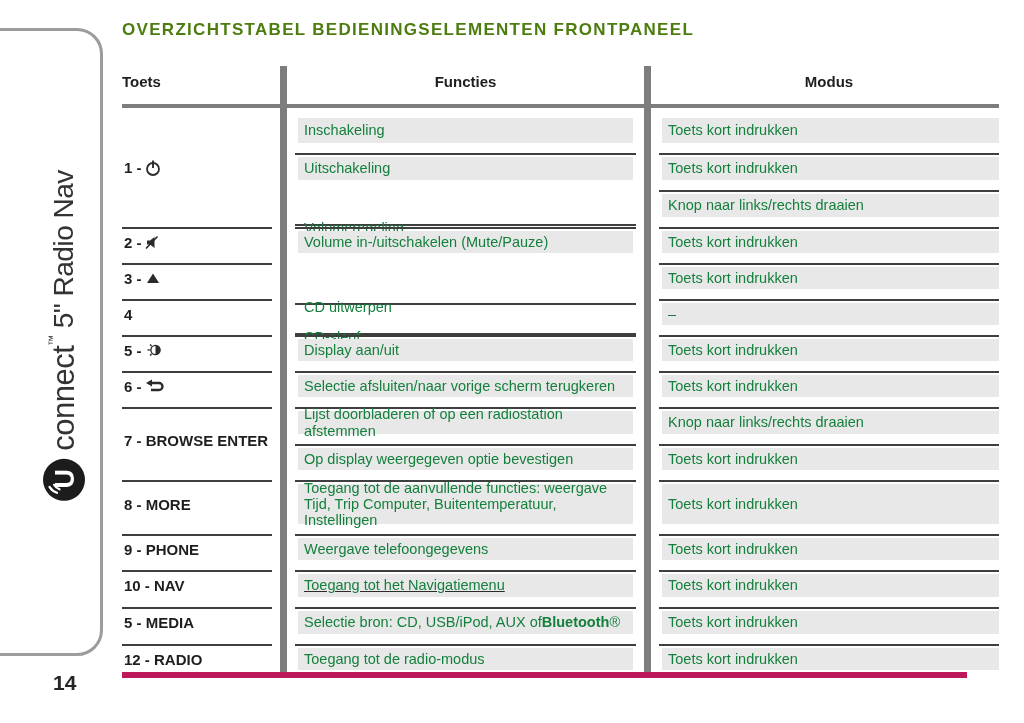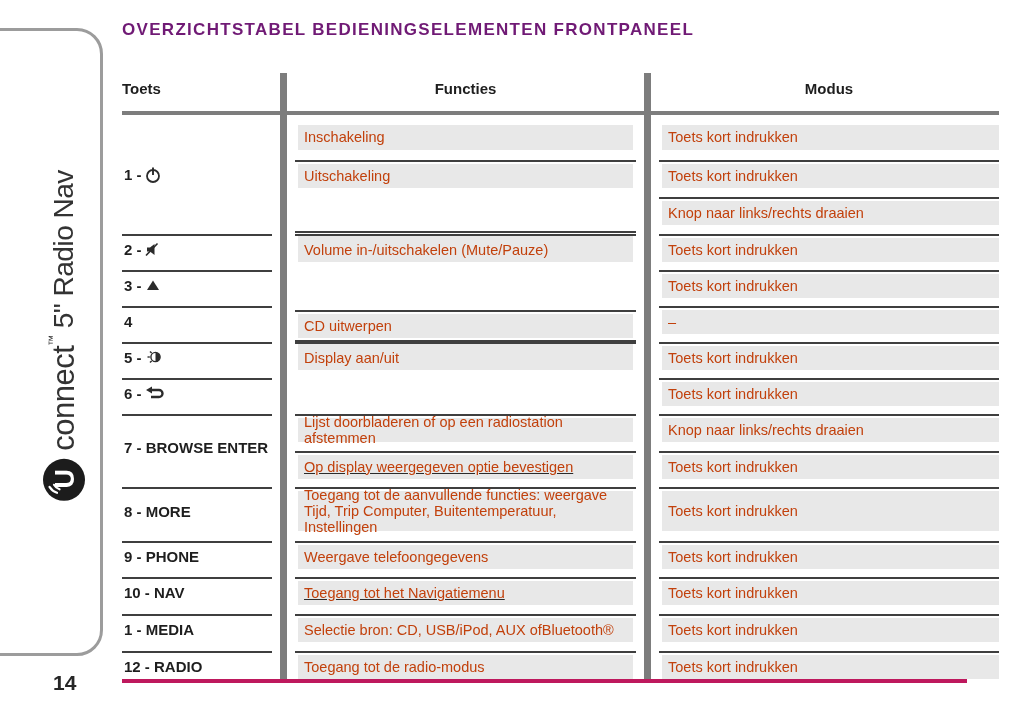--- a/index.html
+++ b/index.html
@@ -17,51 +17,51 @@
     transform:translate(-50%,-50%) rotate(-90deg);
     display:flex;align-items:center;gap:7px;white-space:nowrap;
   }
   .brand-name{font-size:31px;color:#333;letter-spacing:-0.5px;}
   .brand-name sup{font-size:11px;vertical-align:18px;}
   .brand-model{font-size:28px;color:#333;letter-spacing:-0.5px;}
   .page-num{position:absolute;left:53px;top:671px;font-size:21px;font-weight:bold;color:#262626;}
   
   .title{
     position:absolute;left:122px;top:20px;font-size:17px;font-weight:bold;
-    letter-spacing:1.3px;color:#701a75;
+    letter-spacing:1.3px;color:#4d7c0f;
   }
   
   .tbl{
-    position:absolute;left:122px;top:73px;width:845px;
+    position:absolute;left:122px;top:66px;width:845px;
     display:grid;
     grid-template-columns:150px 7px 341px 7px 340px;
     grid-template-rows:30px 4px 29px 29px 29px 28px 28px 28px 28px 28px 29px 28px 46px 28px 29px 29px 28px;
-    border-bottom:4px solid #be185d;
+    border-bottom:6px solid #be185d;
     gap:8px;
   }
   .hcell{display:flex;align-items:center;font-weight:bold;font-size:15px;color:#1e1e1e;}
   .hcell.center{justify-content:center;}
   .vbar{background:#7d7d7d;grid-row:1/18;}
   .thickline{grid-column:1/6;grid-row:2;background:#7d7d7d;}
   .kcell{
     grid-column:1;display:flex;align-items:center;gap:3px;background:#fff;
     border-top:2px solid #3f3f3f;font-weight:bold;font-size:15px;color:#1e1e1e;
     padding-left:2px;box-sizing:border-box;white-space:nowrap;
   }
   .fcell{display:flex;border-top:2px solid #3f3f3f;box-sizing:border-box;}
   .fcell.fun{grid-column:3;}
   .fcell.mod{grid-column:5;}
   .nb{border-top:none;}
   .inner{
     flex:1;background:#e8e8e8;margin:2px 3px;display:flex;align-items:center;
-    padding:12px 6px;font-size:14.5px;line-height:1.12;color:#c2410c;
+    padding:0 6px;font-size:14.5px;line-height:1.12;color:#15803d;
   }
   .fcell.mod .inner{margin-right:0;}
   .icon{display:inline-flex;align-items:center;}
-  .b{font-weight:normal;}
+  .b{font-weight:bold;}
 </style>
 </head>
 <body>
 
 <div class="side-tab"></div>
 
 <div class="brand-rot">
   <svg width="44" height="44" viewBox="0 0 44 44">
     <circle cx="22" cy="22" r="21" fill="#1c1c1c"></circle>
     <text x="23" y="32" text-anchor="middle" font-family="Liberation Sans, sans-serif" font-size="27" font-weight="bold" fill="#ffffff">U</text>
@@ -141,21 +141,21 @@
   <div class="kcell" style="grid-row:13;">
     <span>8 - MORE</span>
   </div>
   <div class="kcell" style="grid-row:14;">
     <span>9 - PHONE</span>
   </div>
   <div class="kcell" style="grid-row:15;">
     <span>10 - NAV</span>
   </div>
   <div class="kcell" style="grid-row:16;">
-    <span>1 - MEDIA</span>
+    <span>5 - MEDIA</span>
   </div>
   <div class="kcell" style="grid-row:17;">
     <span>12 - RADIO</span>
   </div>
 
   <div class="fcell fun nb" style="grid-row:3;">
       <div class="inner">
         <span>Inschakeling</span>
       </div>
     </div>
@@ -224,38 +224,43 @@
       <div class="inner">
         <span>Display aan/uit</span>
       </div>
     </div>
   <div class="fcell mod" style="grid-row:9;">
       <div class="inner">
         <span>Toets kort indrukken</span>
       </div>
     </div>
 
+  <div class="fcell fun" style="grid-row:10;">
+      <div class="inner">
+        <span>Selectie afsluiten/naar vorige scherm terugkeren</span>
+      </div>
+    </div>
   <div class="fcell mod" style="grid-row:10;">
       <div class="inner">
         <span>Toets kort indrukken</span>
       </div>
     </div>
 
   <div class="fcell fun" style="grid-row:11;">
       <div class="inner">
         <span>Lijst doorbladeren of op een radiostation afstemmen</span>
       </div>
     </div>
   <div class="fcell mod" style="grid-row:11;">
       <div class="inner">
         <span>Knop naar links/rechts draaien</span>
       </div>
     </div>
 
-  <div class="fcell fun" style="grid-row:12;text-decoration:underline;">
+  <div class="fcell fun" style="grid-row:12;">
       <div class="inner">
         <span>Op display weergegeven optie bevestigen</span>
       </div>
     </div>
   <div class="fcell mod" style="grid-row:12;">
       <div class="inner">
         <span>Toets kort indrukken</span>
       </div>
     </div>
 

